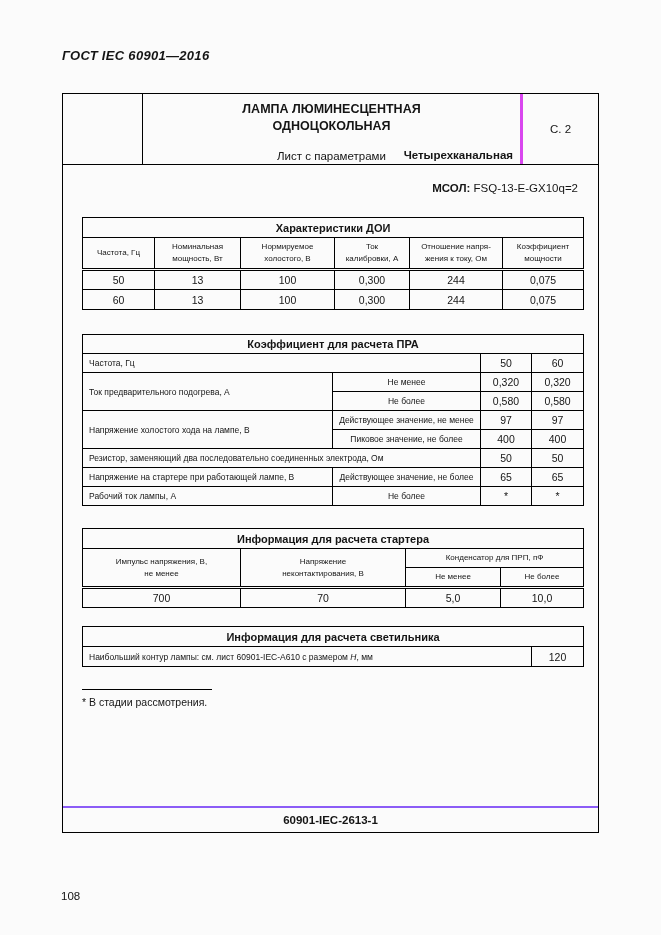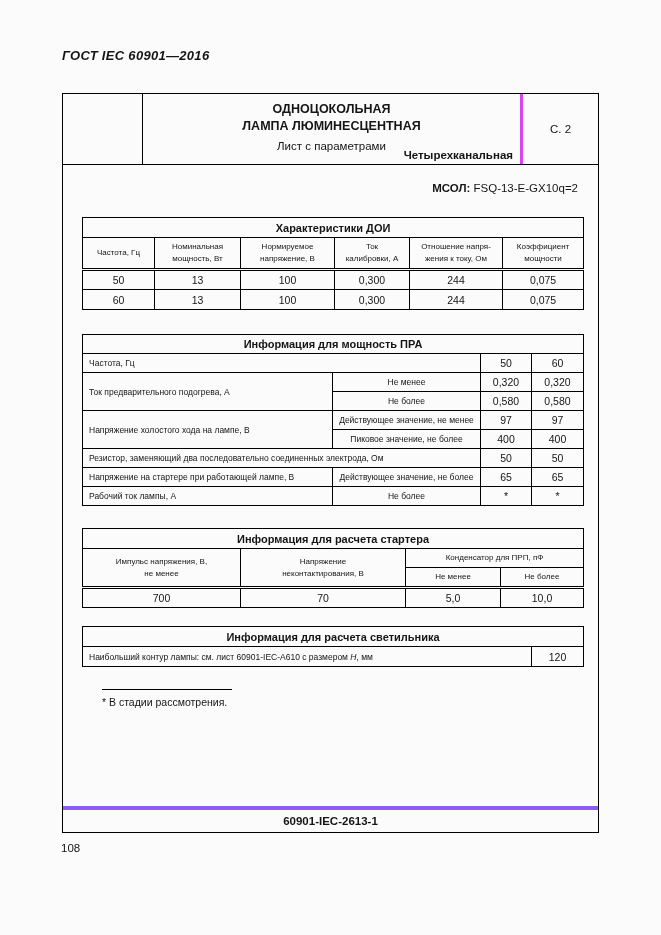--- a/index.html
+++ b/index.html
@@ -18,21 +18,21 @@
   .frame {
     position:absolute; left:62px; top:93px;
     width:537px; height:740px;
     border:1px solid #000;
     display:flex; flex-direction:column;
   }
   .head-row { display:flex; height:71px; border-bottom:1px solid #000; flex:0 0 auto; }
   .head-empty { width:80px; border-right:1px solid #000; }
   .head-title { flex:1; position:relative; text-align:center; padding-top:7px; }
   .title-line { font-weight:bold; font-size:12.5px; line-height:1.32; }
-  .subtitle { font-size:11.5px; margin-top:6px; }
+  .subtitle { font-size:11.5px; margin-top:16px; }
   .channel { position:absolute; right:7px; bottom:3px; font-weight:bold; font-size:11.5px;margin-left:36px; }
   .head-page { width:78px; border-left:3px solid #d946ef; display:flex; align-items:center; justify-content:center; font-size:11.5px; }
   .frame-body { flex:1 1 auto; position:relative; padding-left:19px; }
   .mcol { position:absolute; top:17px; right:20px; font-size:11.5px; }
   .mcol .b { font-weight:bold; }
   table { border-collapse:collapse; width:501px; table-layout:fixed;padding-left:6px; }
   td { border:1px solid #000; overflow:hidden; }
   .cap td {
     font-weight:bold; font-size:11px; text-align:center;
     height:20px; padding:2px;
@@ -44,42 +44,42 @@
   .val { font-size:10.5px; text-align:center; height:20px; vertical-align:middle;margin-left:12px; }
   .lbl { font-size:8.5px; text-align:left; padding:2px 6px; vertical-align:middle; }
   .cond { font-size:8.5px; text-align:center; padding:2px 4px; vertical-align:middle; }
   .dbl { border-top:3px double #000; }
   .t-doi { margin-top:52px; }
   .t-pra { margin-top:24px; }
   .t-pra td { height:19px; }
   .t-starter { margin-top:22px; }
   .t-lum { margin-top:18px; }
   .lum-lbl i { font-style:italic; }
-  .footnote { margin-top:22px; margin-left:20px; }
+  .footnote { margin-top:22px; margin-left:0; }
   .footnote-rule { width:130px; border-top:1px solid #000; height:1px; margin-bottom:6px; }
   .footnote-text { font-size:10.5px; }
   .foot-row {
-    flex:0 0 auto; height:26px; border-top:4px solid #8b5cf6;
+    flex:0 0 auto; height:26px; border-top:2px solid #8b5cf6;
     display:flex; align-items:center; justify-content:center;
     font-weight:bold; font-size:11.5px;
   }
-  .pagenum { position:absolute; left:61px; top:842px; font-size:11.5px; }
+  .pagenum { position:absolute; left:61px; top:890px; font-size:11.5px; }
 </style>
 </head>
 <body>
 
 <div class="gost-header">ГОСТ IEC 60901—2016</div>
 
 <div class="frame">
 
   <div class="head-row">
     <div class="head-empty"></div>
     <div class="head-title">
+      <div class="title-line">ЛАМПА ЛЮМИНЕСЦЕНТНАЯ</div>
       <div class="title-line">ОДНОЦОКОЛЬНАЯ</div>
-      <div class="title-line">ЛАМПА ЛЮМИНЕСЦЕНТНАЯ</div>
       <div class="subtitle">Лист с параметрами</div>
       <div class="channel">Четырехканальная</div>
     </div>
     <div class="head-page">С. 2</div>
   </div>
 
   <div class="frame-body">
 
     <div class="mcol">
       <span class="b">МСОЛ:</span><span> FSQ-13-E-GX10q=2</span>
@@ -96,21 +96,21 @@
         </colgroup>
       <tbody>
           <tr class="cap">
             <td colspan="6">Характеристики ДОИ</td>
           </tr>
       <tr>
         <td class="hdr">Частота, Гц</td>
         <td class="hdr">Номинальная
 мощность, Вт</td>
         <td class="hdr">Нормируемое
-напряжение, В</td>
+холостого, В</td>
         <td class="hdr">Ток
 калибровки, А</td>
         <td class="hdr">Отношение напря-
 жения к току, Ом</td>
         <td class="hdr">Коэффициент
 мощности</td>
       </tr>
       <tr>
         <td class="val dbl">50</td>
         <td class="val dbl">13</td>
@@ -132,21 +132,21 @@
 
     <table class="t-pra">
       <colgroup>
           <col style="width:250px">
           <col style="width:148px">
           <col style="width:51px">
           <col style="width:52px">
         </colgroup>
       <tbody>
           <tr class="cap">
-            <td colspan="4">Информация для мощность ПРА</td>
+            <td colspan="4">Коэффициент для расчета ПРА</td>
           </tr>
       <tr>
         <td class="lbl" colspan="2">Частота, Гц</td>
         <td class="val">50</td>
         <td class="val">60</td>
       </tr>
       <tr>
         <td class="lbl" rowspan="2">Ток предварительного подогрева, А</td>
         <td class="cond">Не менее</td>
         <td class="val">0,320</td>

